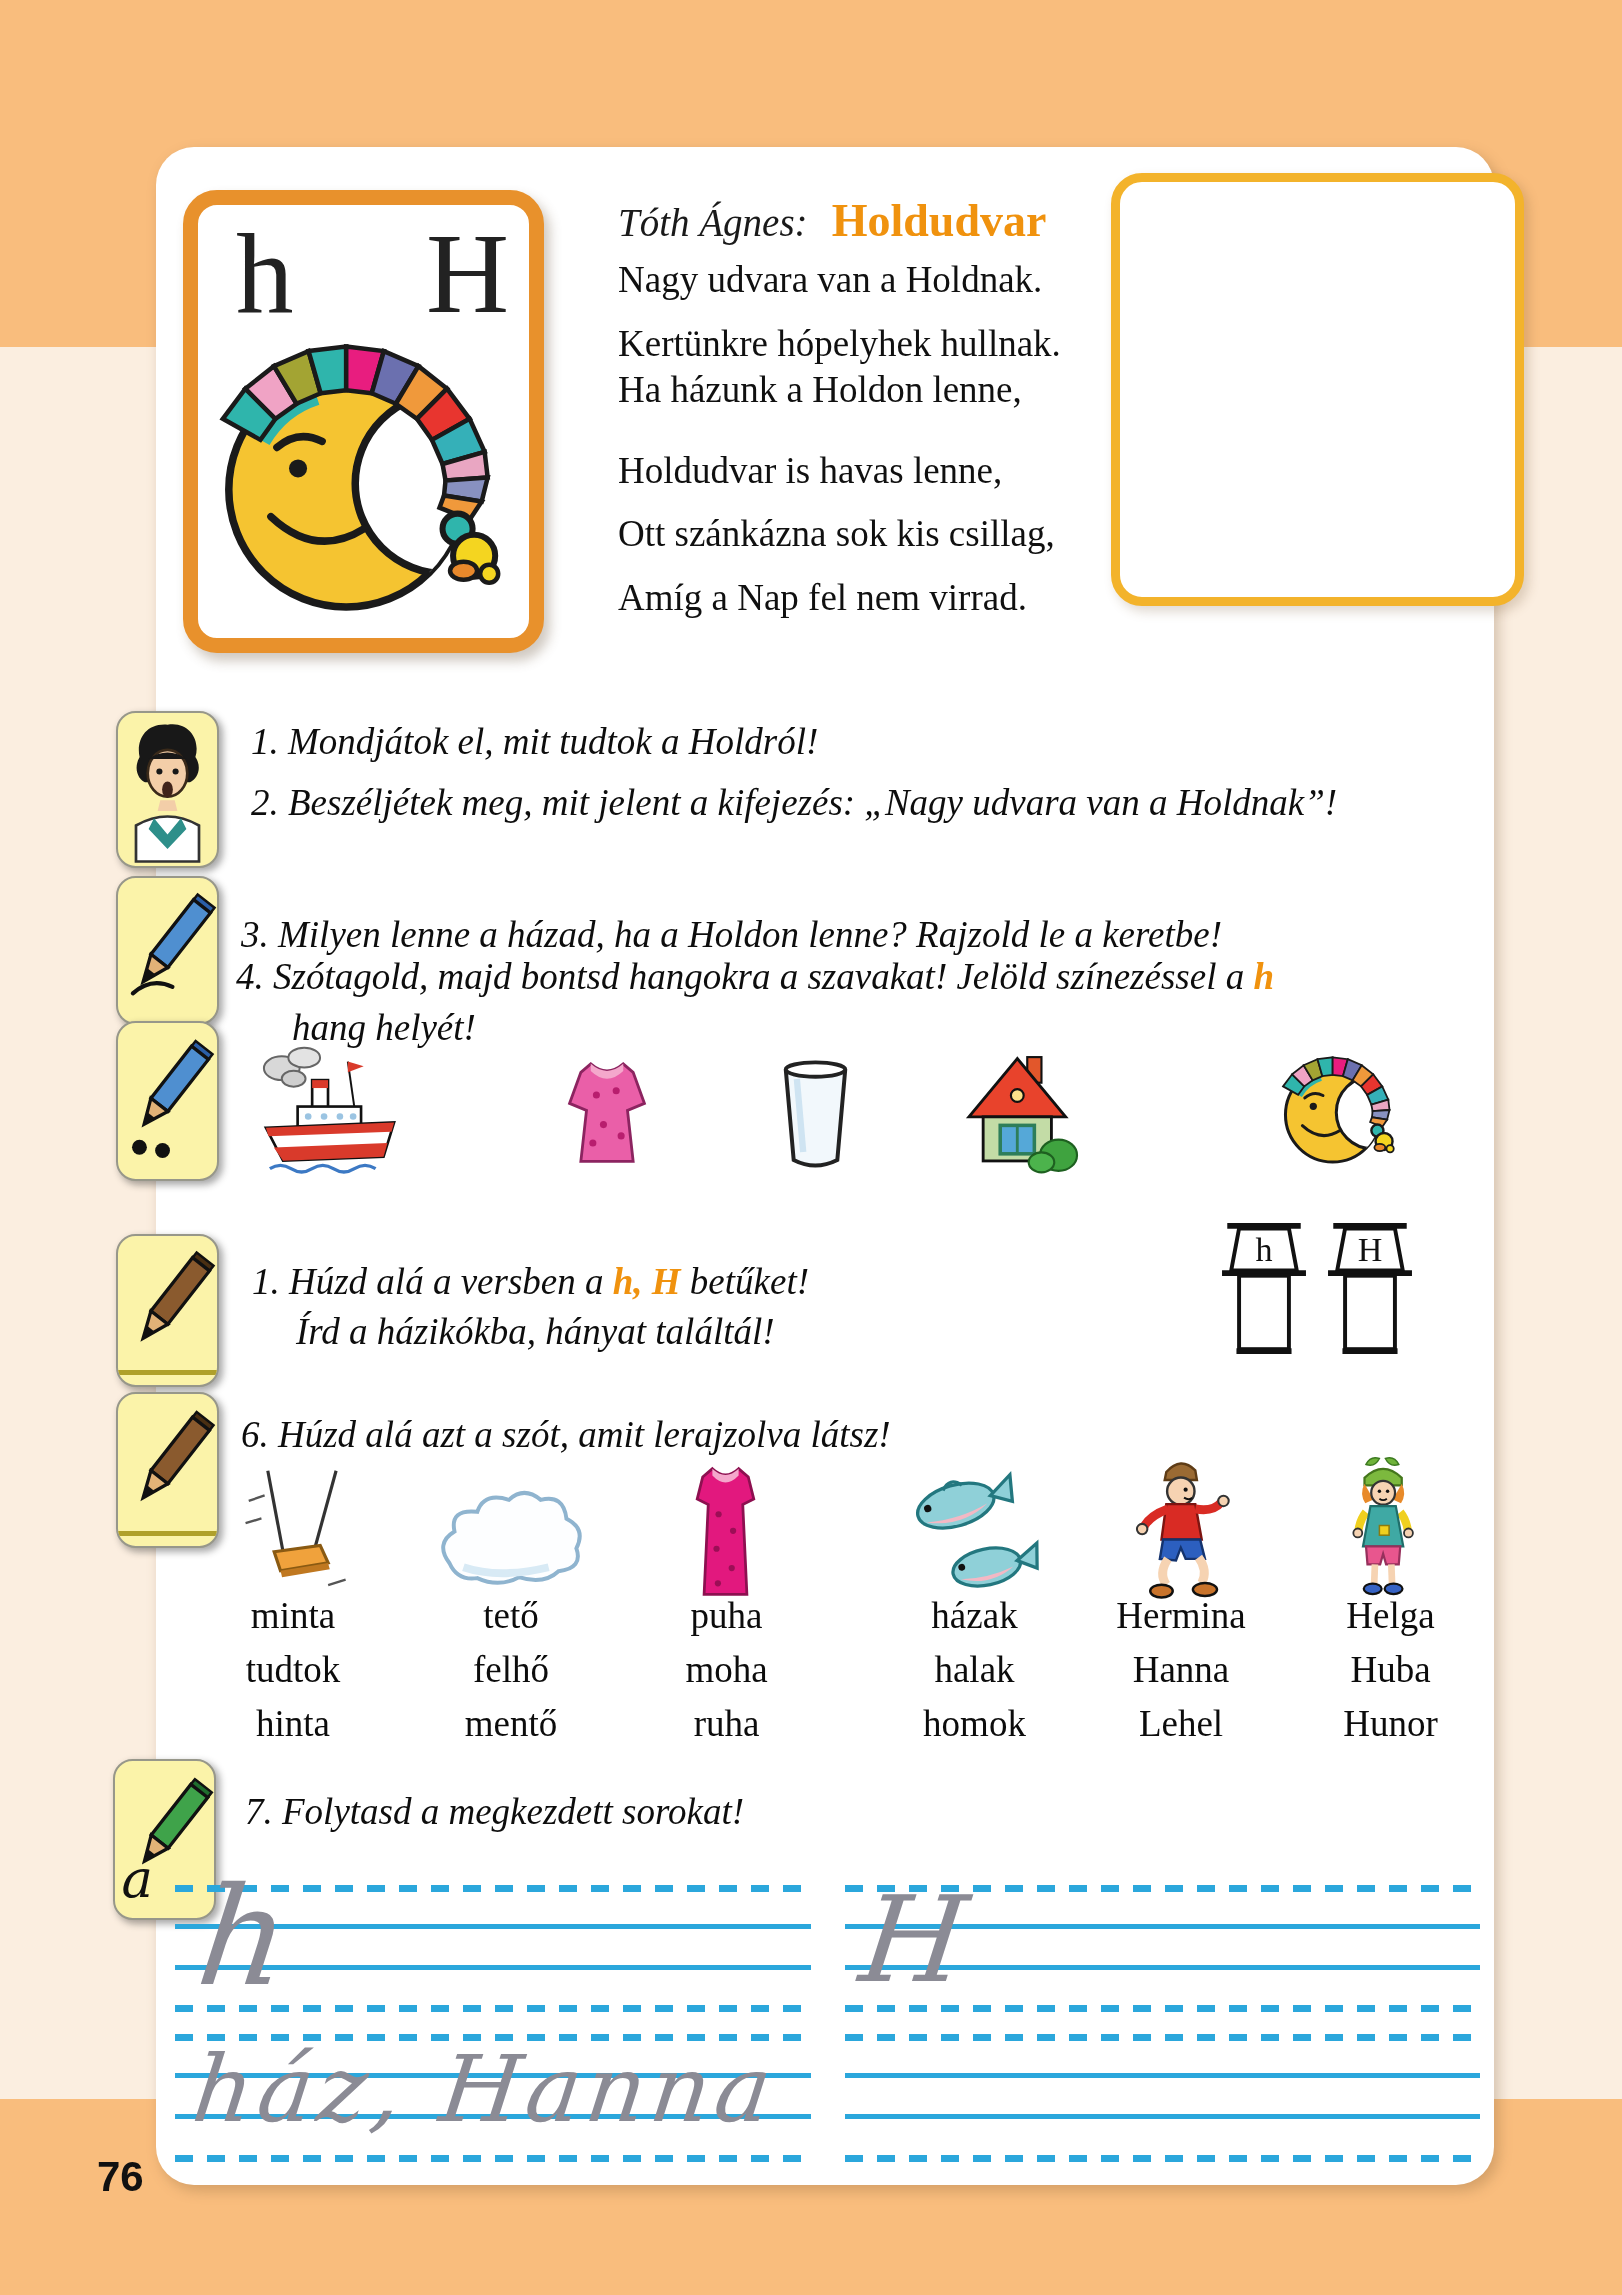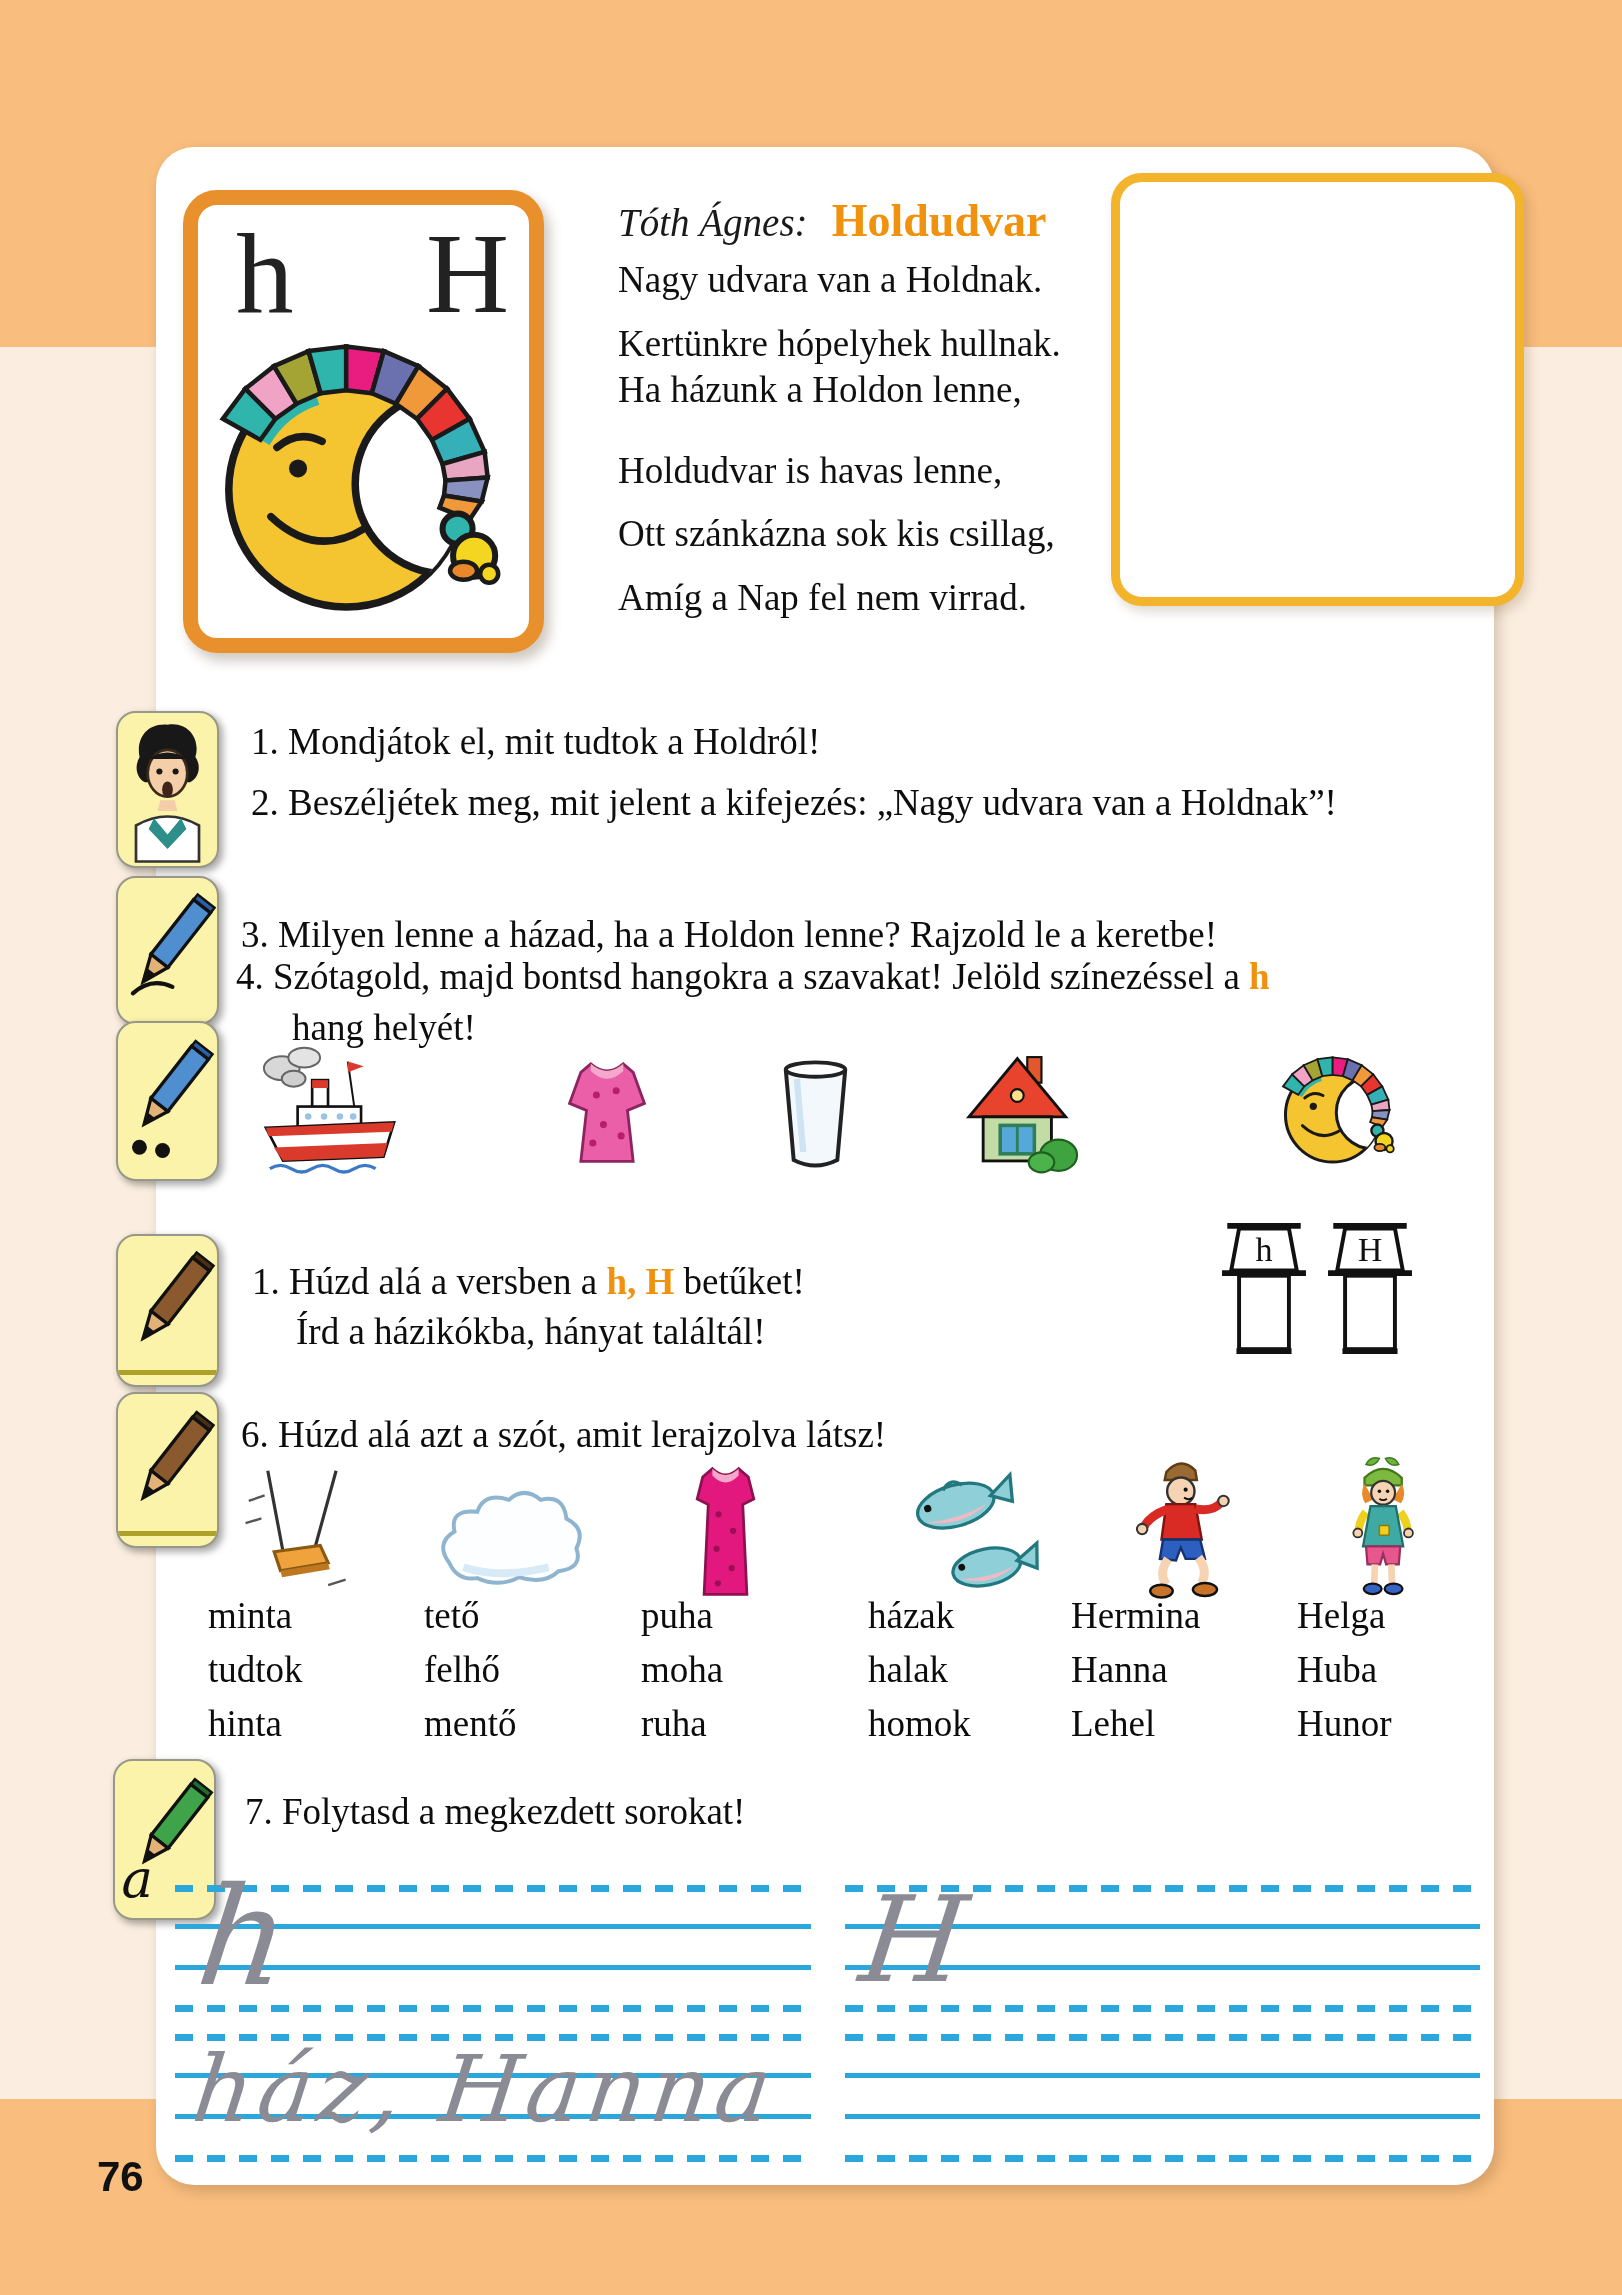--- a/index.html
+++ b/index.html
@@ -36,21 +36,21 @@
         border-radius:19.6px;box-shadow:3.3px 3.9px 7.2px rgba(40,40,40,.40);
         display:flex;align-items:center;justify-content:center;overflow:hidden;}
   .tile1{left:116px;top:711px;height:153px;}
   .tile2{left:116px;top:876px;height:145px;}
   .tile3{left:116px;top:1021px;height:156px;}
   .tile4{left:116px;top:1234px;height:149px;}
   .tile5{left:116px;top:1392px;height:152px;}
   .tile6{left:113px;top:1759px;height:157px;}
   .tile4::after,.tile5::after{content:"";position:absolute;left:0;right:0;bottom:10.5px;height:4.6px;background:#AFA02A;}
   
-  .task{position:absolute;font-size:37px;white-space:nowrap;color:#0d0d0d;}
+  .task{position:absolute;font-style:italic;font-size:37px;white-space:nowrap;color:#0d0d0d;}
   .hl{color:#F0920E;font-weight:bold;}
   .t1{left:251px;top:720px}
   .t2{left:251px;top:781px}
   .t3{left:241px;top:913px}
   .t4a{left:236px;top:955px}
   .t4b{left:292px;top:1006px}
   .t5a{left:252px;top:1260px}
   .t5b{left:296px;top:1310px}
   .t6{left:241px;top:1413px}
   .t7{left:245px;top:1790px}
@@ -65,21 +65,21 @@
   .pic-cloud{left:425px;top:1484px;width:168px;height:109px}
   .pic-dress2{left:669px;top:1459px;width:113px;height:145px}
   .pic-fish{left:883px;top:1464px;width:183px;height:139px}
   .pic-boy{left:1112px;top:1451px;width:136px;height:153px}
   .pic-girl{left:1334px;top:1454px;width:99px;height:149px}
   
   .house-box{position:absolute;width:92px;height:141px;}
   .house1{left:1218px;top:1218px;}
   .house2{left:1324px;top:1218px;}
   
-  .wordcol{position:absolute;top:1589px;text-align:left;font-size:37px;line-height:54px;color:#0c0c0c;}
+  .wordcol{position:absolute;top:1589px;text-align:center;font-size:37px;line-height:54px;color:#0c0c0c;}
   .wc0{left:208px;width:170px}
   .wc1{left:424px;width:174px}
   .wc2{left:641px;width:171px}
   .wc3{left:868px;width:213px}
   .wc4{left:1071px;width:220px}
   .wc5{left:1297px;width:187px}
   .wordcol span{display:block;}
   
   .wline{position:absolute;height:5.2px;background:#2BA7DC;}
   .wdash{position:absolute;height:6.5px;

